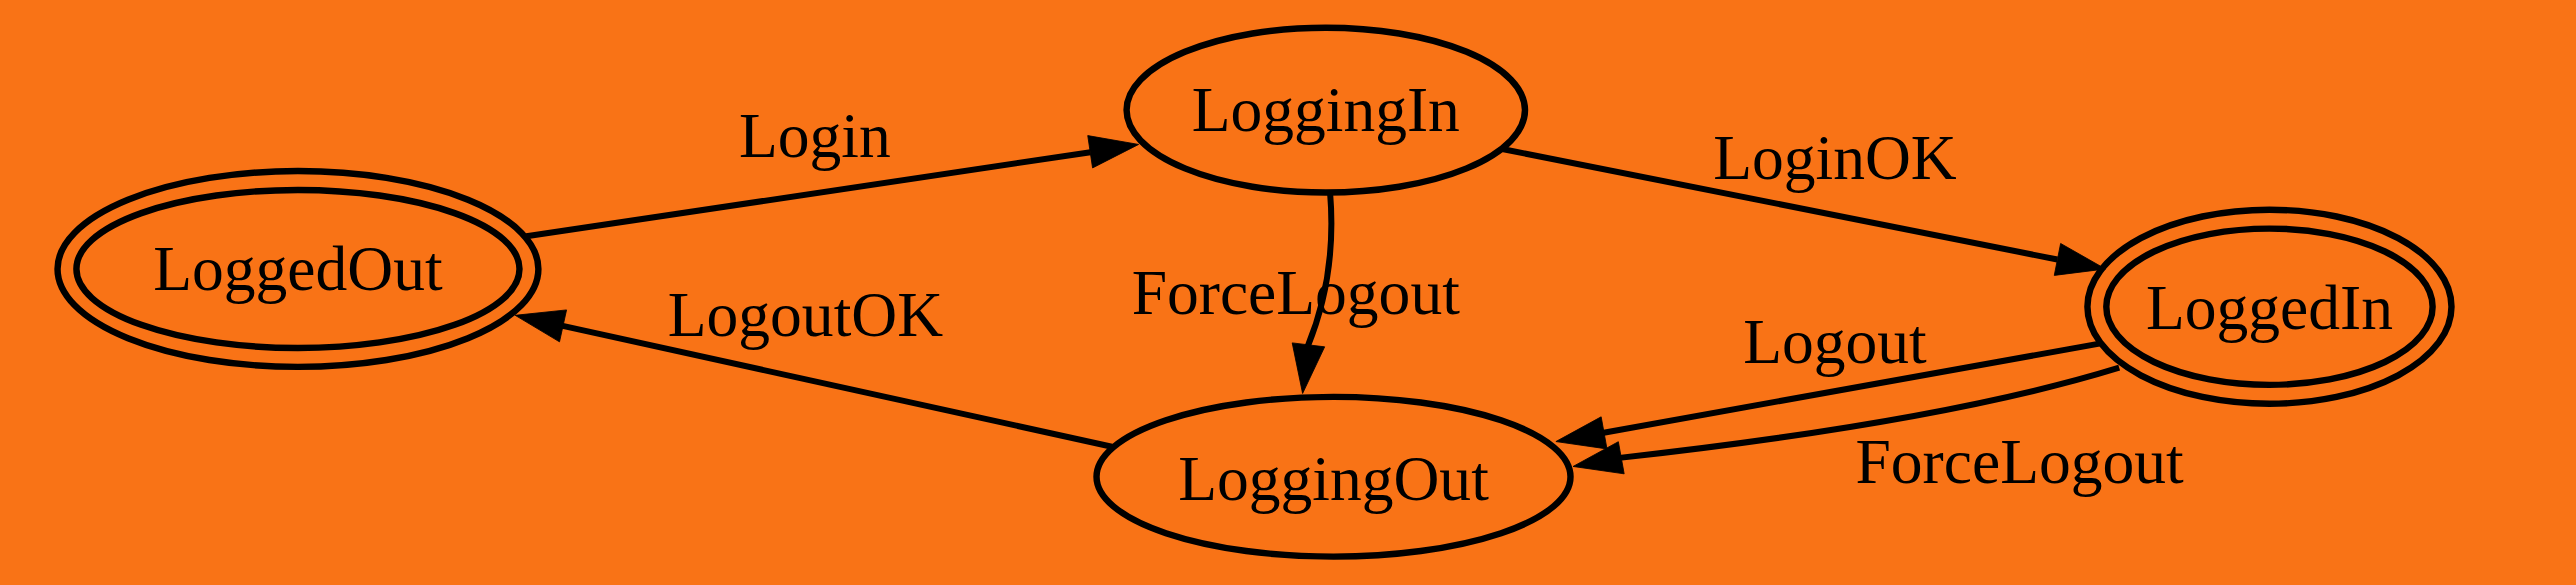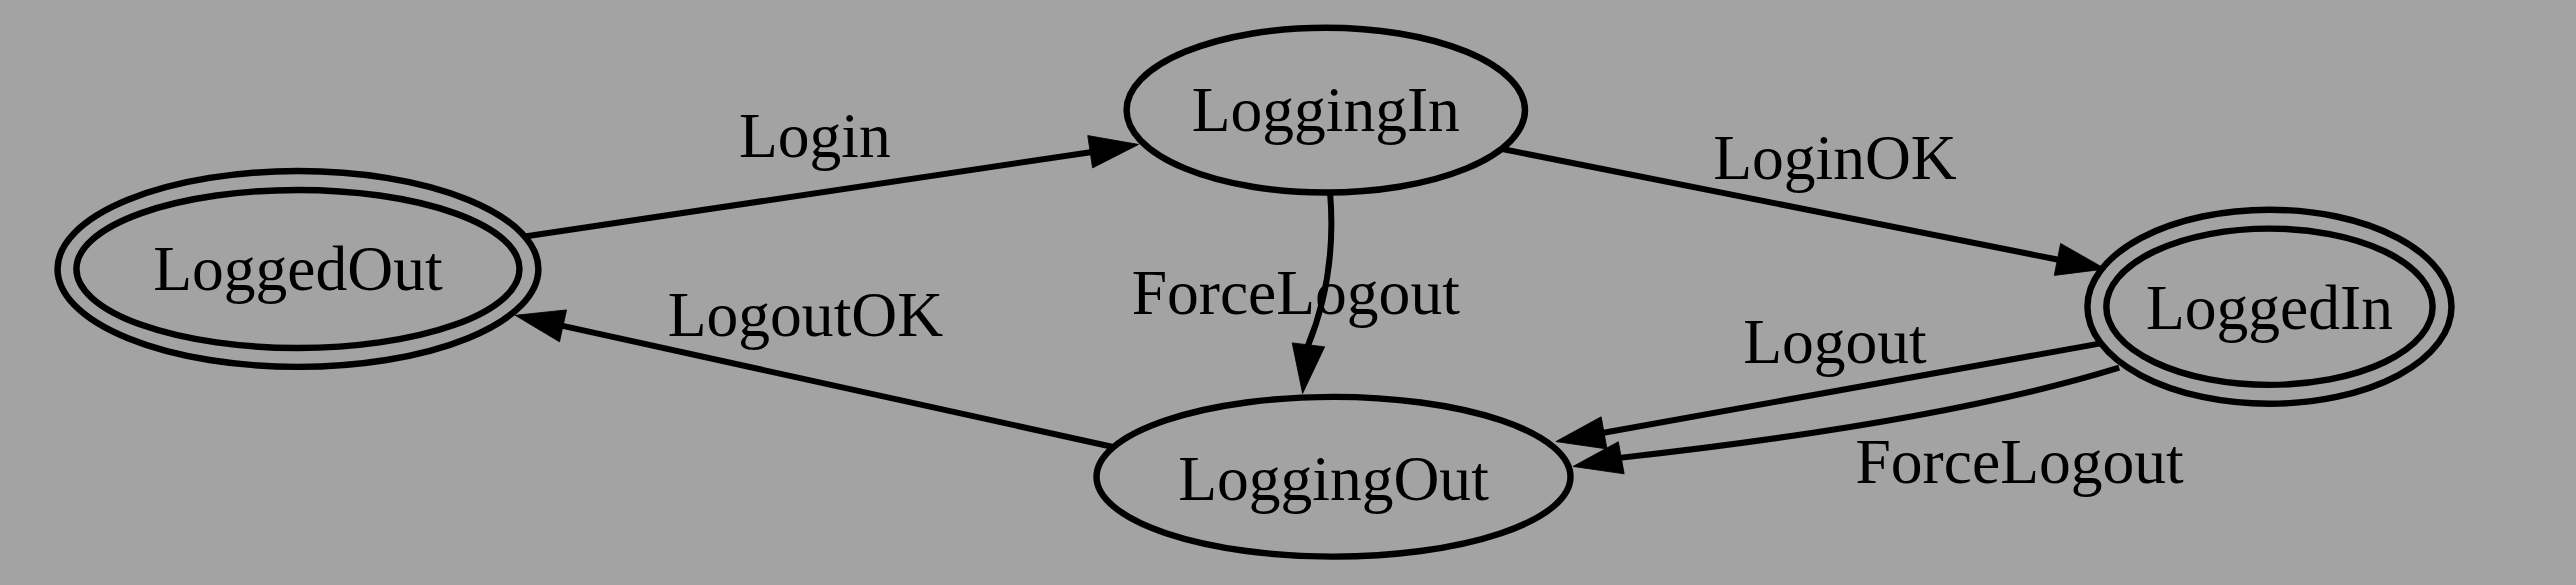--- a/index.html
+++ b/index.html
@@ -4,21 +4,21 @@
 <title>State Diagram</title>
 <style>
   html, body {
     margin: 0;
     padding: 0;
     background: #ffffff;
   }
   .diagram-wrap {
     width: 2576px;
     height: 586px;
-    background: #a3a3a3;
+    background: #f97316;
     position: relative;
     overflow: hidden;
   }
   svg { display: block; }
   .node-ring {
     fill: none;
     stroke: #000000;
     stroke-width: 7.5;
   }
   .edge-path {

